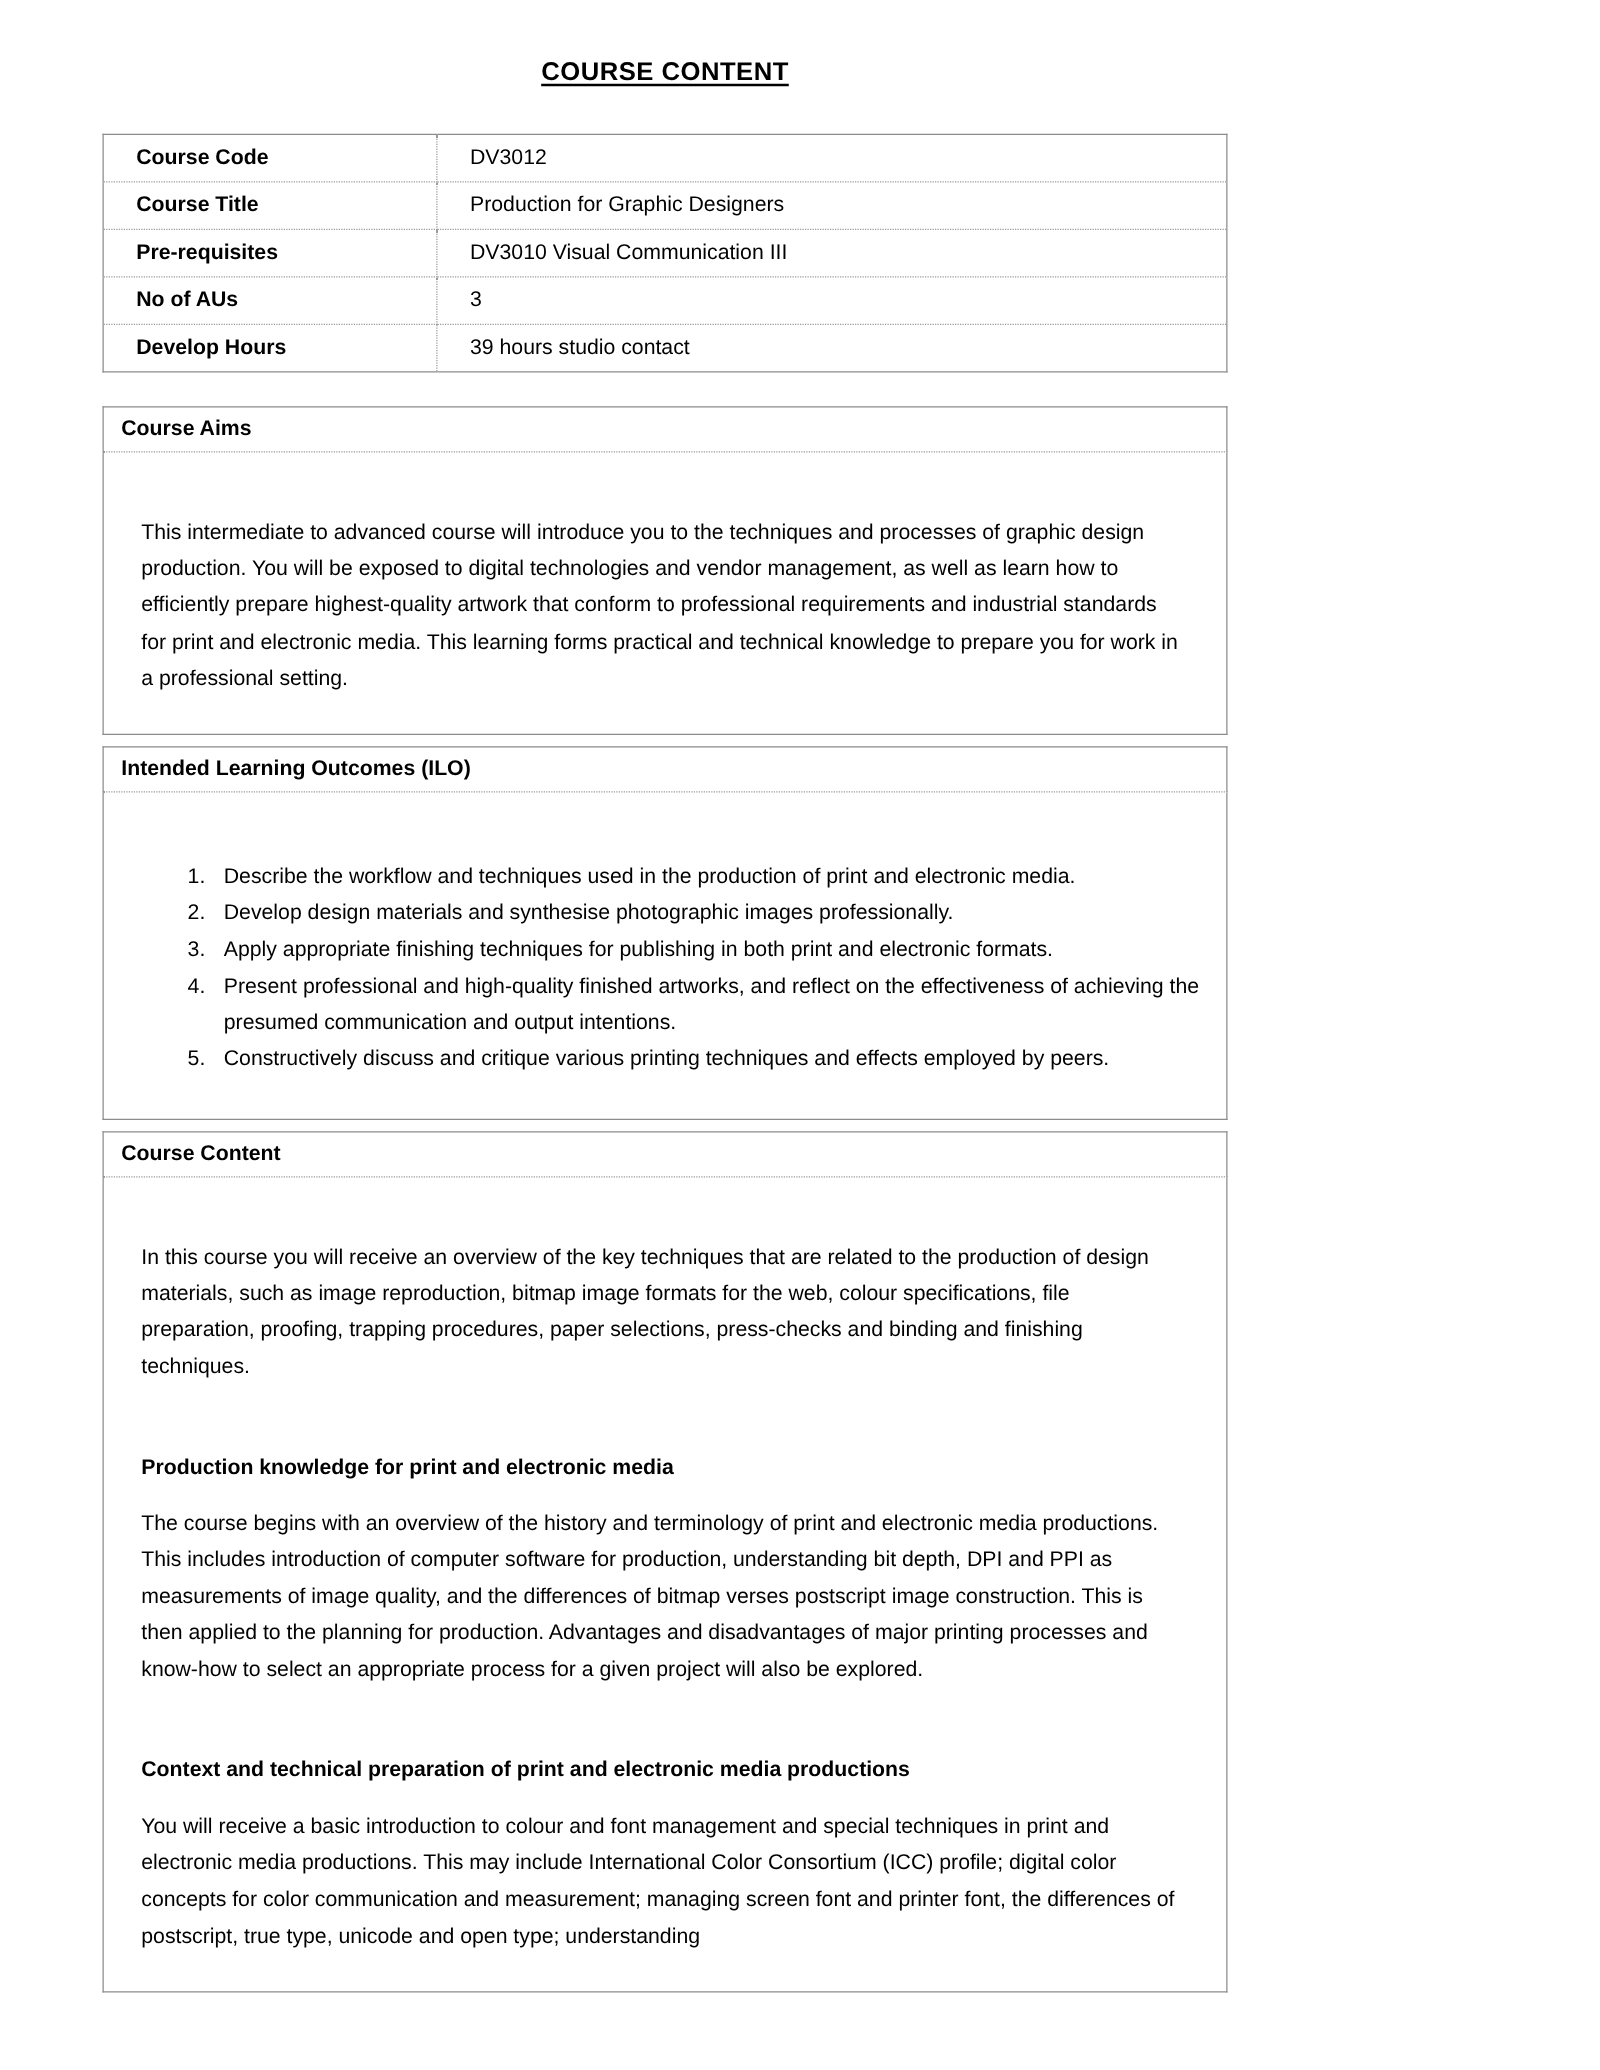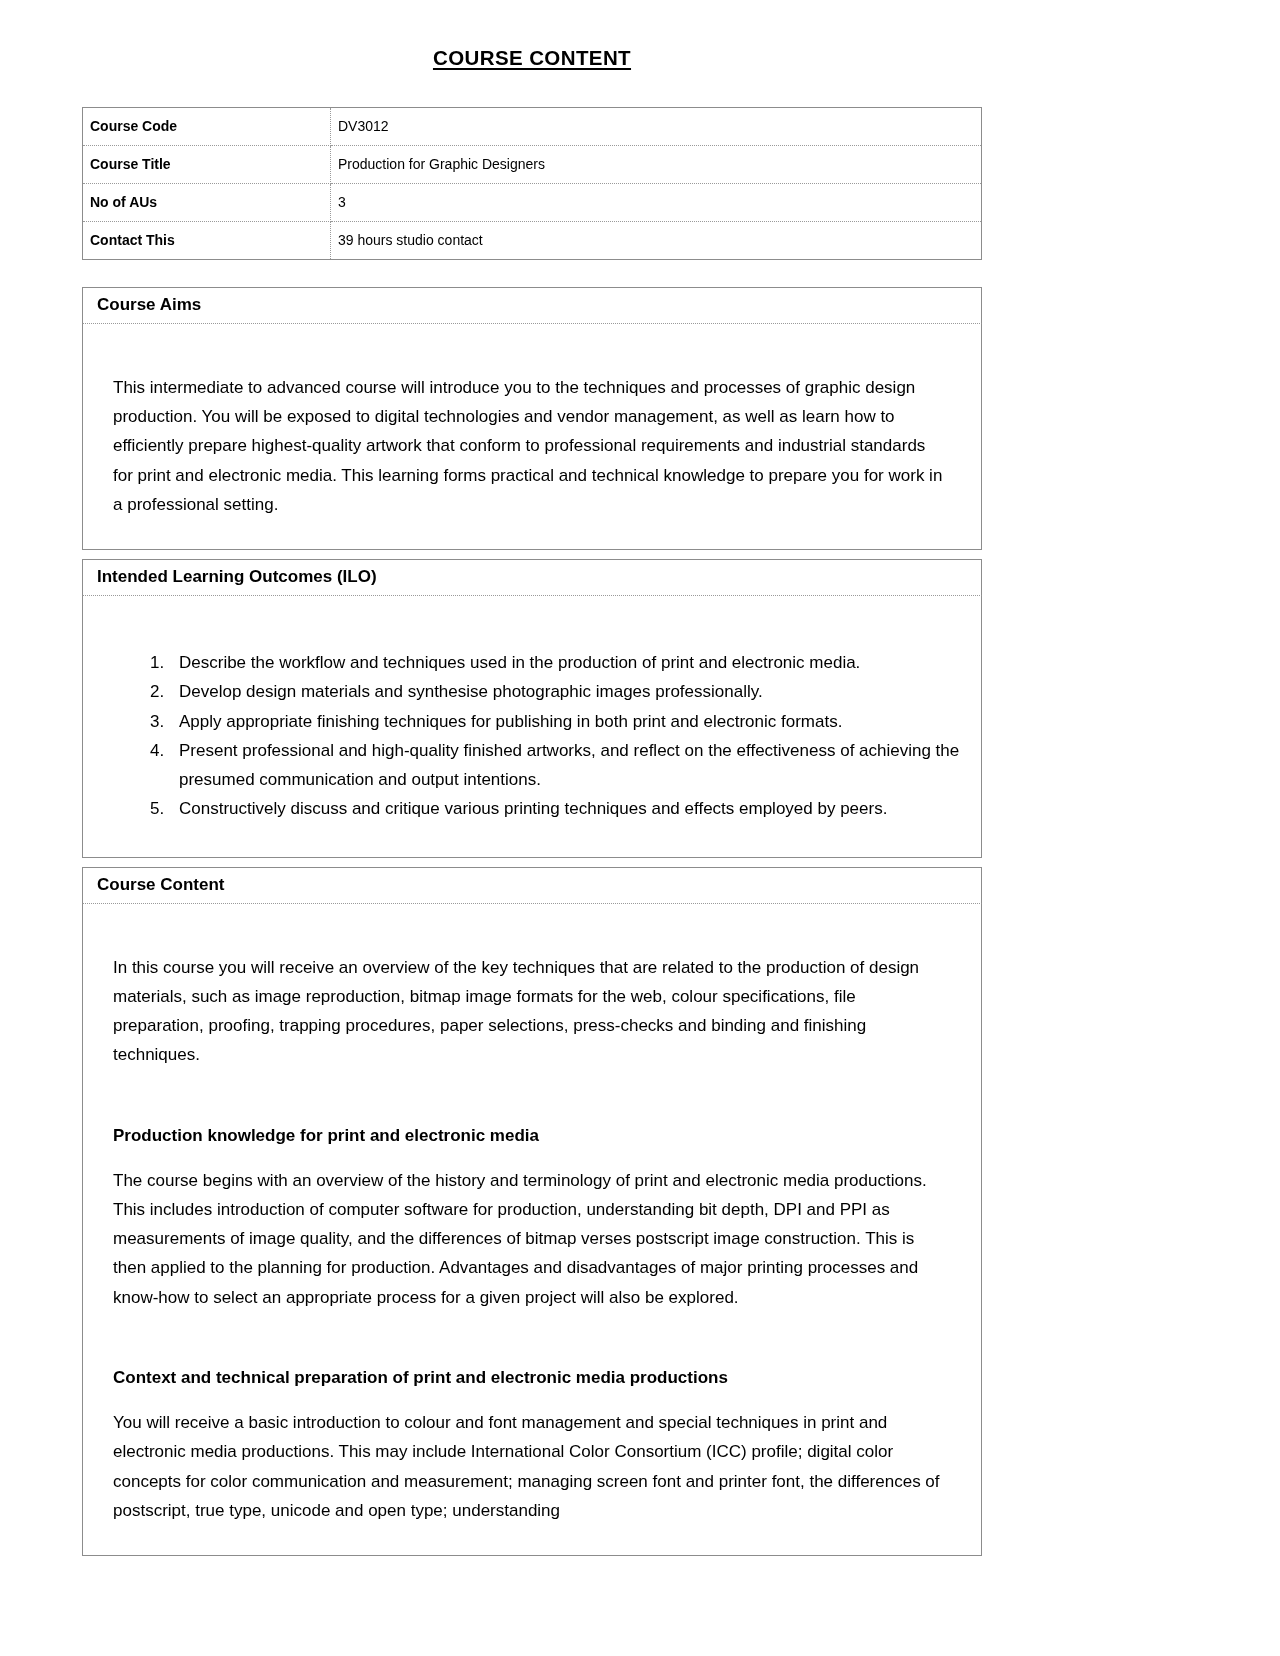--- a/index.html
+++ b/index.html
@@ -46,22 +46,22 @@
 
   .info-table {
     margin-top: 37px;
     border: 1px solid #8c8c8c;
     border-collapse: collapse;
   }
   .info-table td {
     border: 1px dotted #9a9a9a;
     border-left: 1px solid #8c8c8c;
     border-right: 1px solid #8c8c8c;
-    padding: 6px 0 7px 7px;
-    font-size: 14px;
+    padding: 6px 0 7px 26px;
+    font-size: 17px;
     line-height: 1.3;
     vertical-align: middle;
     height: 24px;
   }
   .info-table tr:first-child td { border-top: 1px solid #8c8c8c; }
   .info-table tr:last-child td  { border-bottom: 1px solid #8c8c8c; }
   .info-table td.label {
     width: 240px;
     font-weight: bold;
     border-right: 1px dotted #9a9a9a;
@@ -134,25 +134,29 @@
     <tbody>
       <tr>
         <td class="label">Course Code</td>
         <td class="value">DV3012</td>
       </tr>
       <tr>
         <td class="label">Course Title</td>
         <td class="value">Production for Graphic Designers</td>
       </tr>
       <tr>
+        <td class="label">Pre-requisites</td>
+        <td class="value">DV3010 Visual Communication III</td>
+      </tr>
+      <tr>
         <td class="label">No of AUs</td>
         <td class="value">3</td>
       </tr>
       <tr>
-        <td class="label">Contact This</td>
+        <td class="label">Develop Hours</td>
         <td class="value">39 hours studio contact</td>
       </tr>
     </tbody>
   </table>
 
   <div class="section-gap"></div>
 
   <div class="section">
     <div class="section-head">Course Aims</div>
     <div class="section-body">

